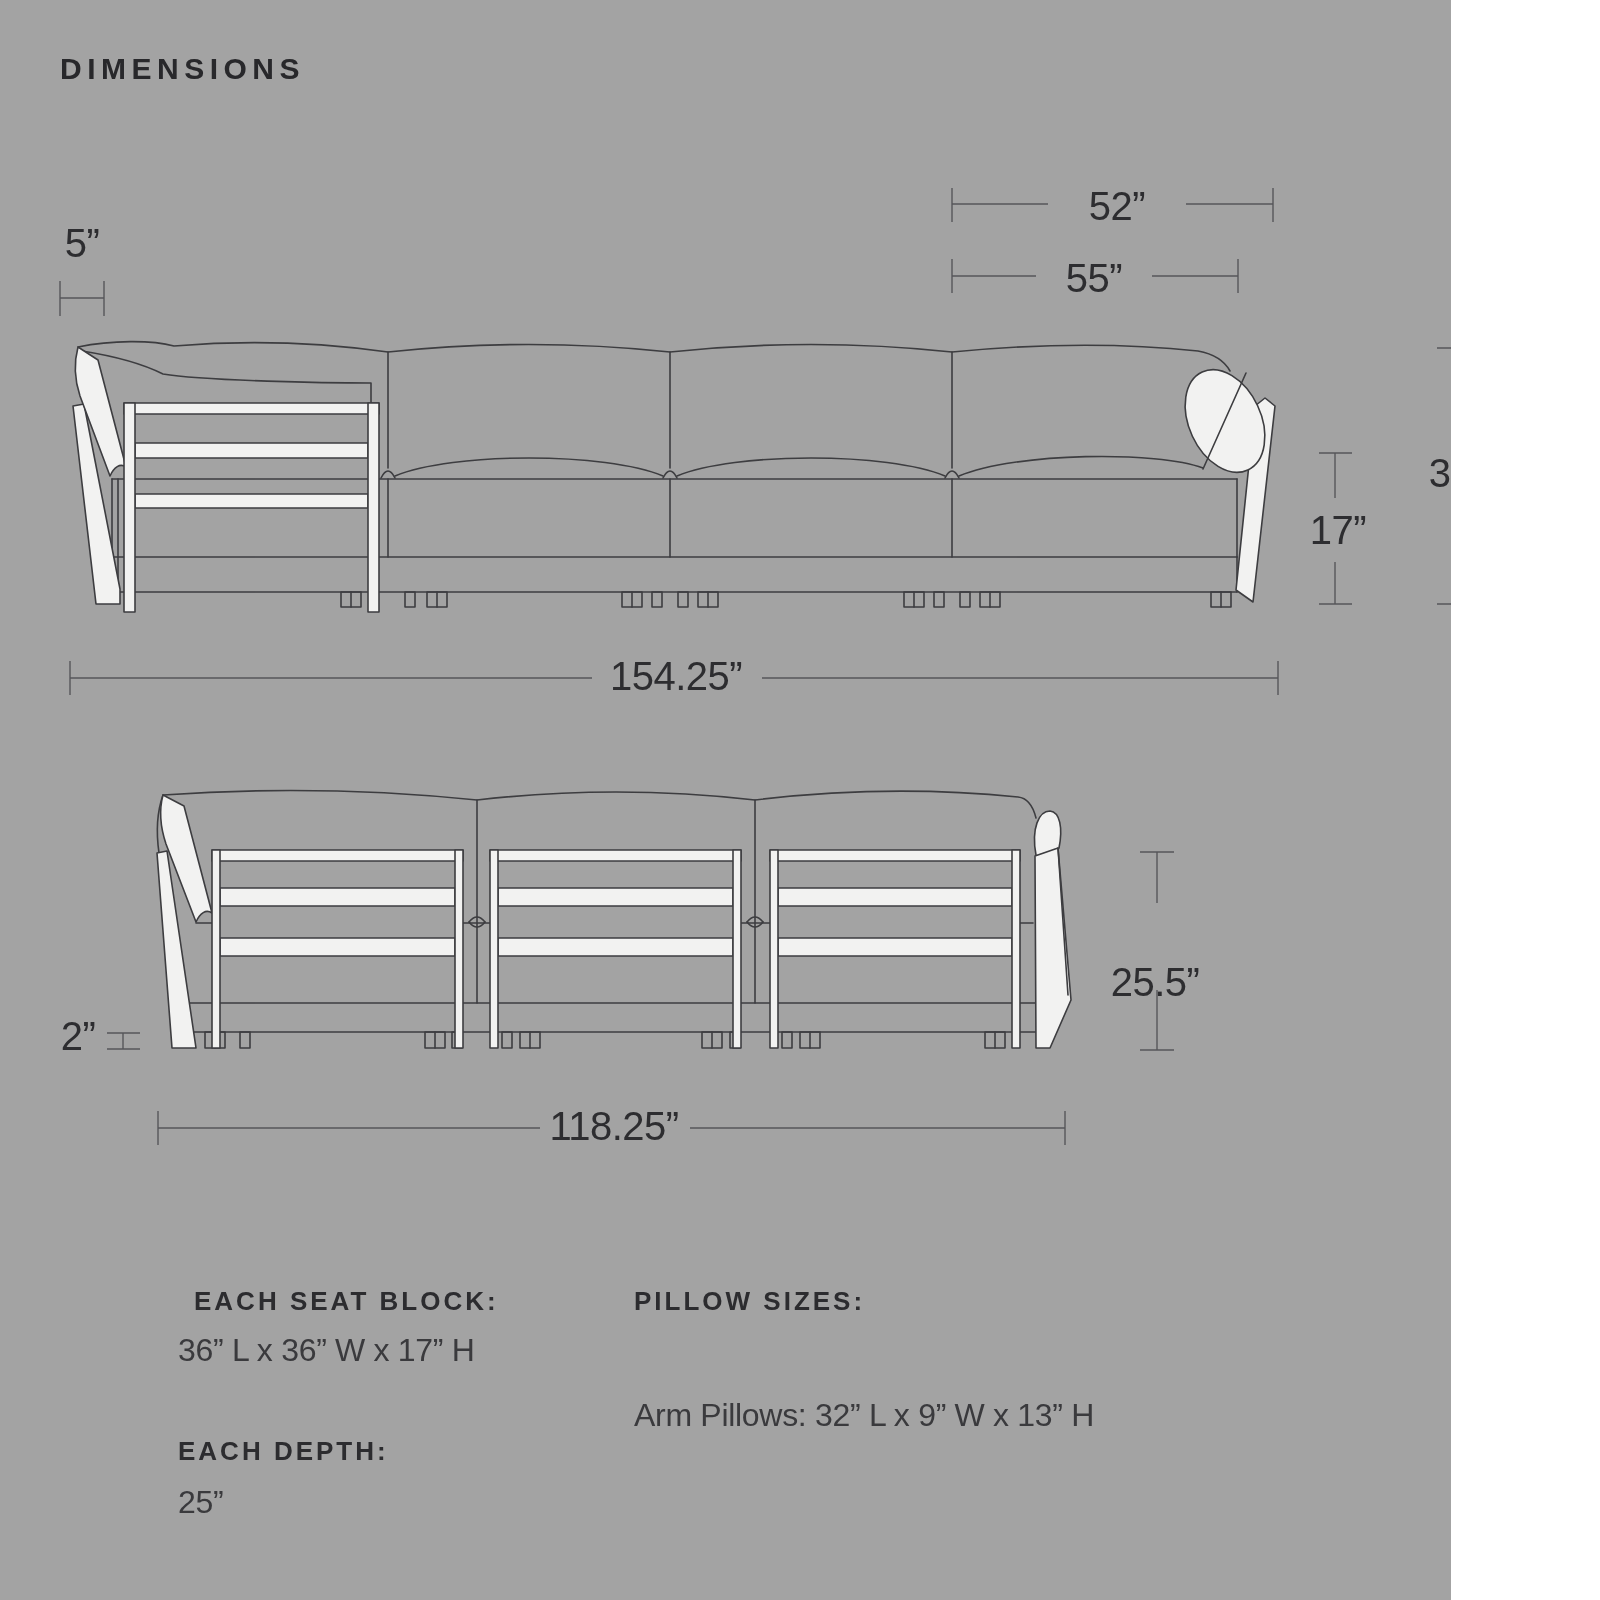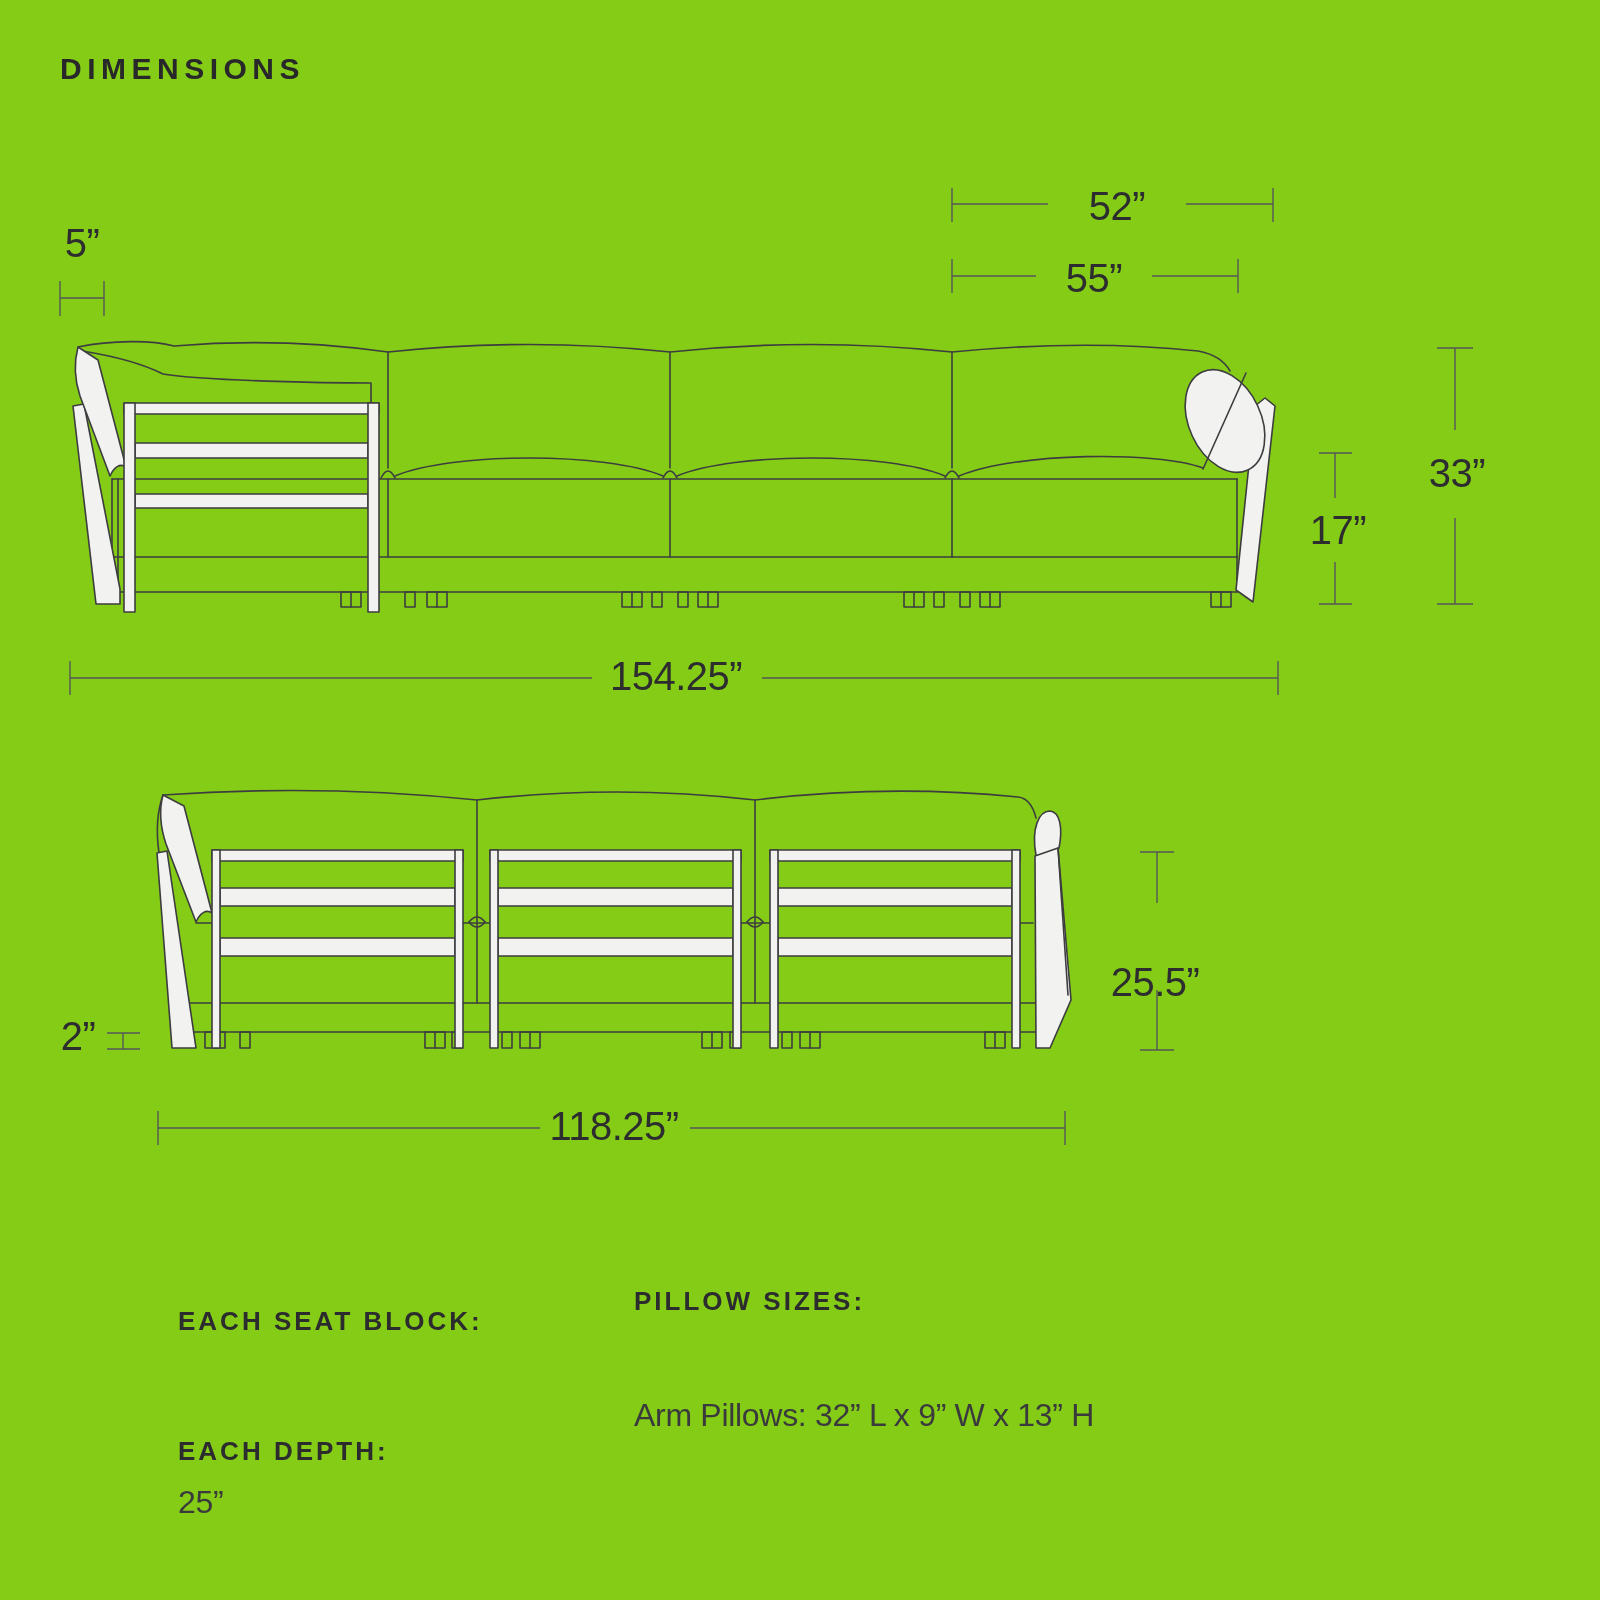--- a/index.html
+++ b/index.html
@@ -1,19 +1,19 @@
 <!DOCTYPE html>
 <html><head>
 <meta charset="utf-8">
 <style>
   html,body{margin:0;padding:0;}
   #canvas{
     position:relative;
-    width:1600px;height:1600px;
-    background:#84cc16;
+    width:1451px;height:1600px;
+    background:#a3a3a3;
     font-family:"Liberation Sans", sans-serif;
     color:#2d2d30;
     overflow:hidden;
   }
   #drawing{position:absolute;left:0;top:0;}
   .page-title{
     position:absolute;left:60px;top:52px;
     font-size:30px;font-weight:bold;letter-spacing:5.5px;
     color:#28282b;white-space:nowrap;
   }
@@ -251,20 +251,21 @@
   <div class="dim-label" style="left:82px;top:243px;">5”</div>
   <div class="dim-label" style="left:1117px;top:206px;">52”</div>
   <div class="dim-label" style="left:1094px;top:278px;">55”</div>
   <div class="dim-label" style="left:1457px;top:473px;">33”</div>
   <div class="dim-label" style="left:1338px;top:530px;">17”</div>
   <div class="dim-label" style="left:676px;top:676px;">154.25”</div>
   <div class="dim-label" style="left:78px;top:1036px;">2”</div>
   <div class="dim-label" style="left:1155px;top:982px;">25.5”</div>
   <div class="dim-label" style="left:614px;top:1126px;">118.25”</div>
 
-  <div class="spec-heading" style="left:178px;top:1286px;margin-top:20px;">EACH SEAT BLOCK:</div>
+  <div class="spec-heading" style="left:194px;top:1286px;">EACH SEAT BLOCK:</div>
+  <div class="spec-value" style="left:178px;top:1332px;">36” L x 36” W x 17” H</div>
   <div class="spec-heading" style="left:178px;top:1436px;">EACH DEPTH:</div>
   <div class="spec-value" style="left:178px;top:1484px;">25”</div>
 
   <div class="spec-heading" style="left:634px;top:1286px;">PILLOW SIZES:</div>
   <div class="spec-value" style="left:634px;top:1397px;">Arm Pillows: 32” L x 9” W x 13” H</div>
 
 </div>
 
 </body></html>

